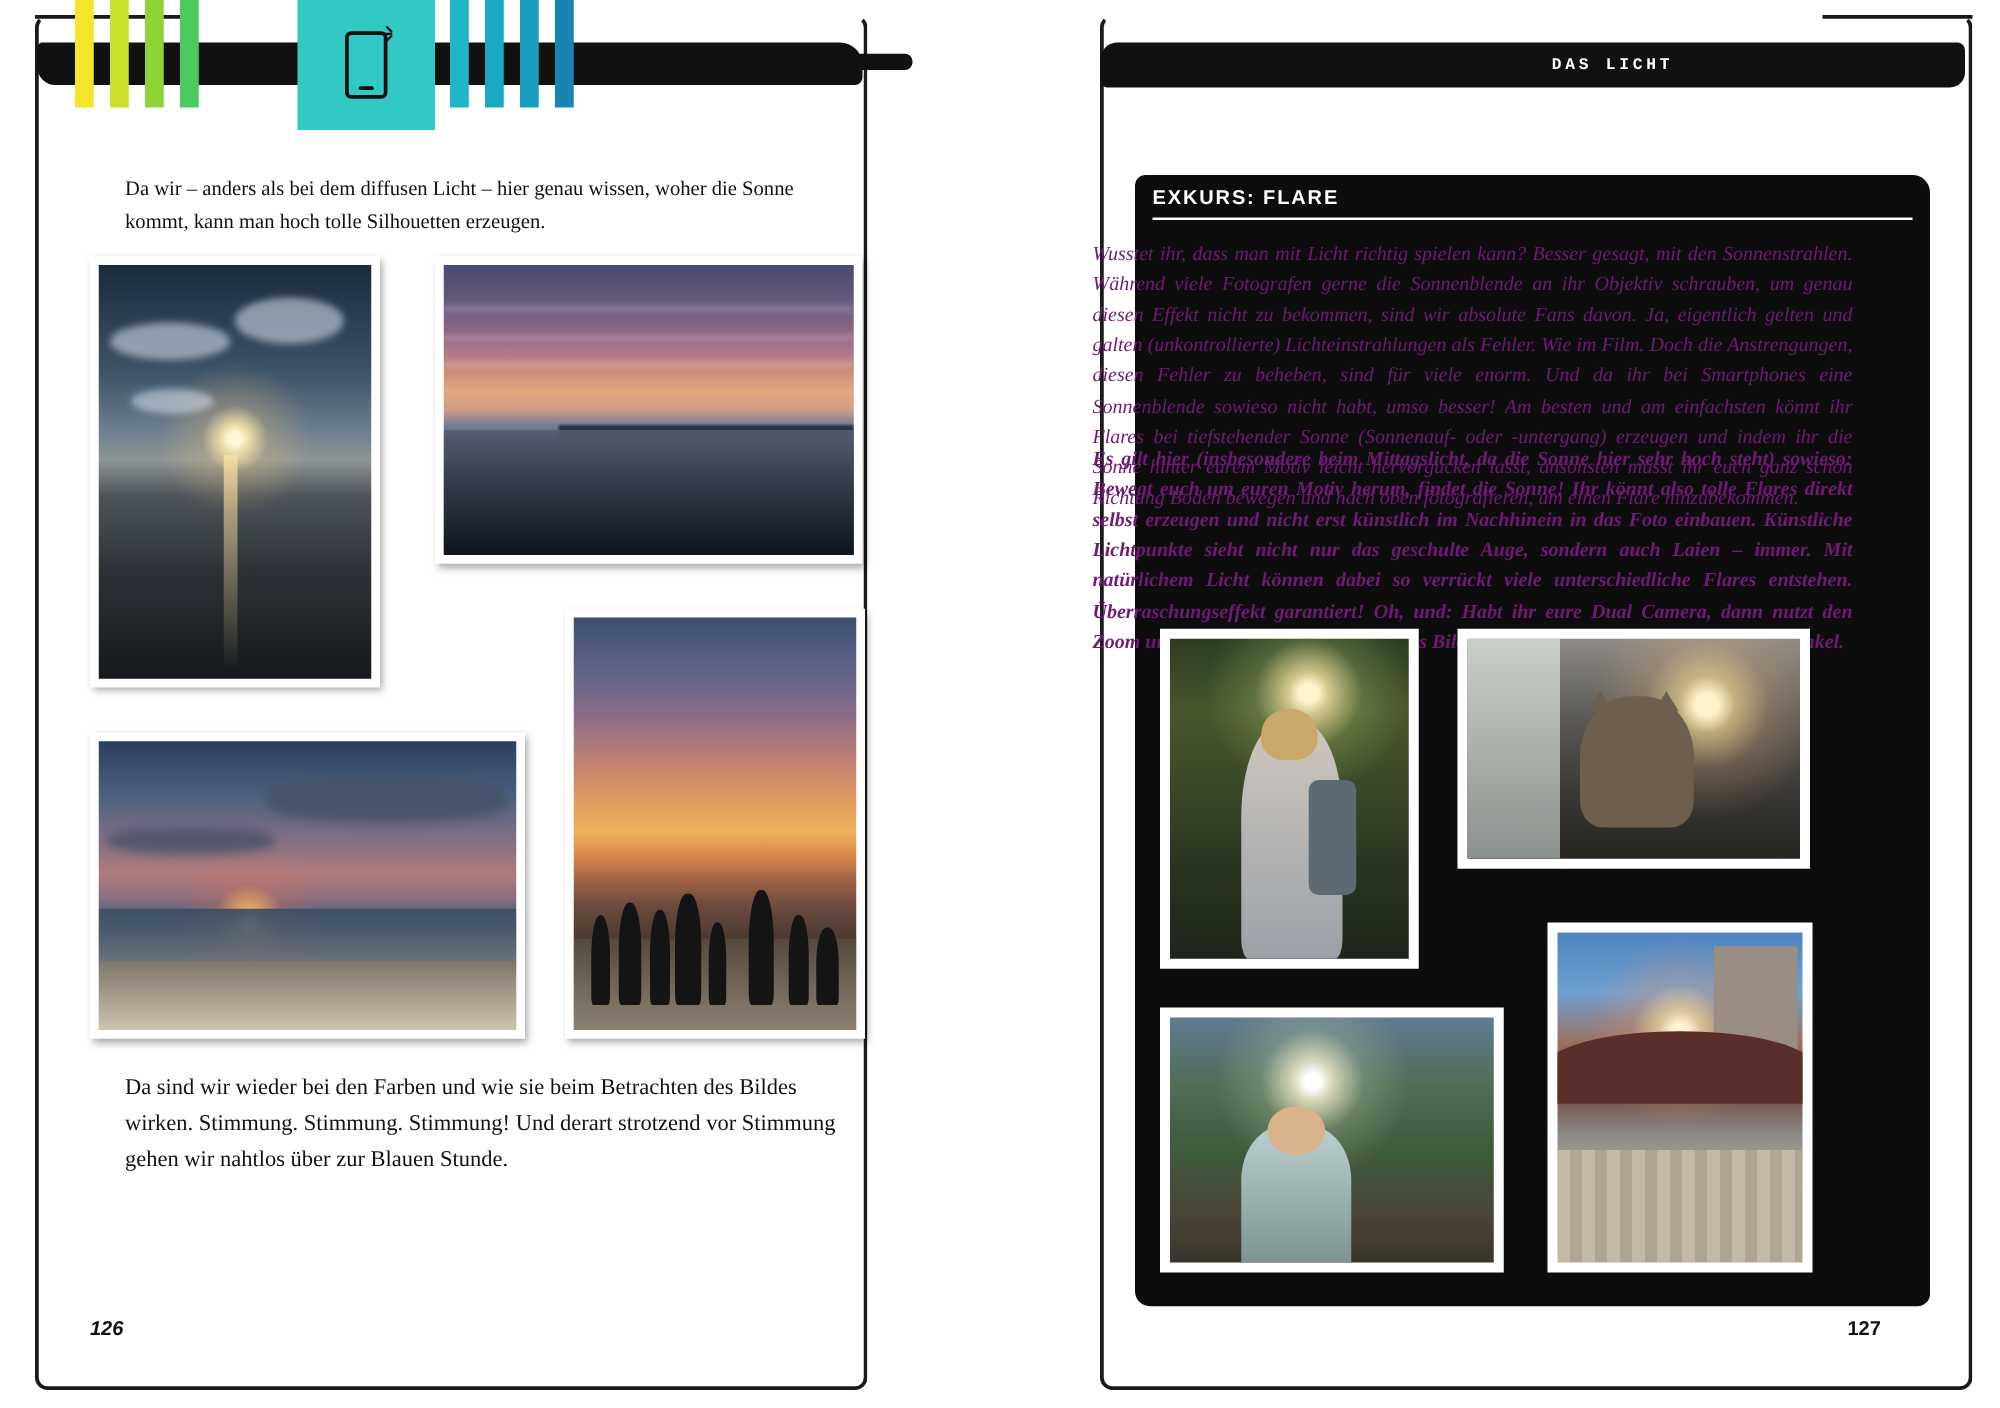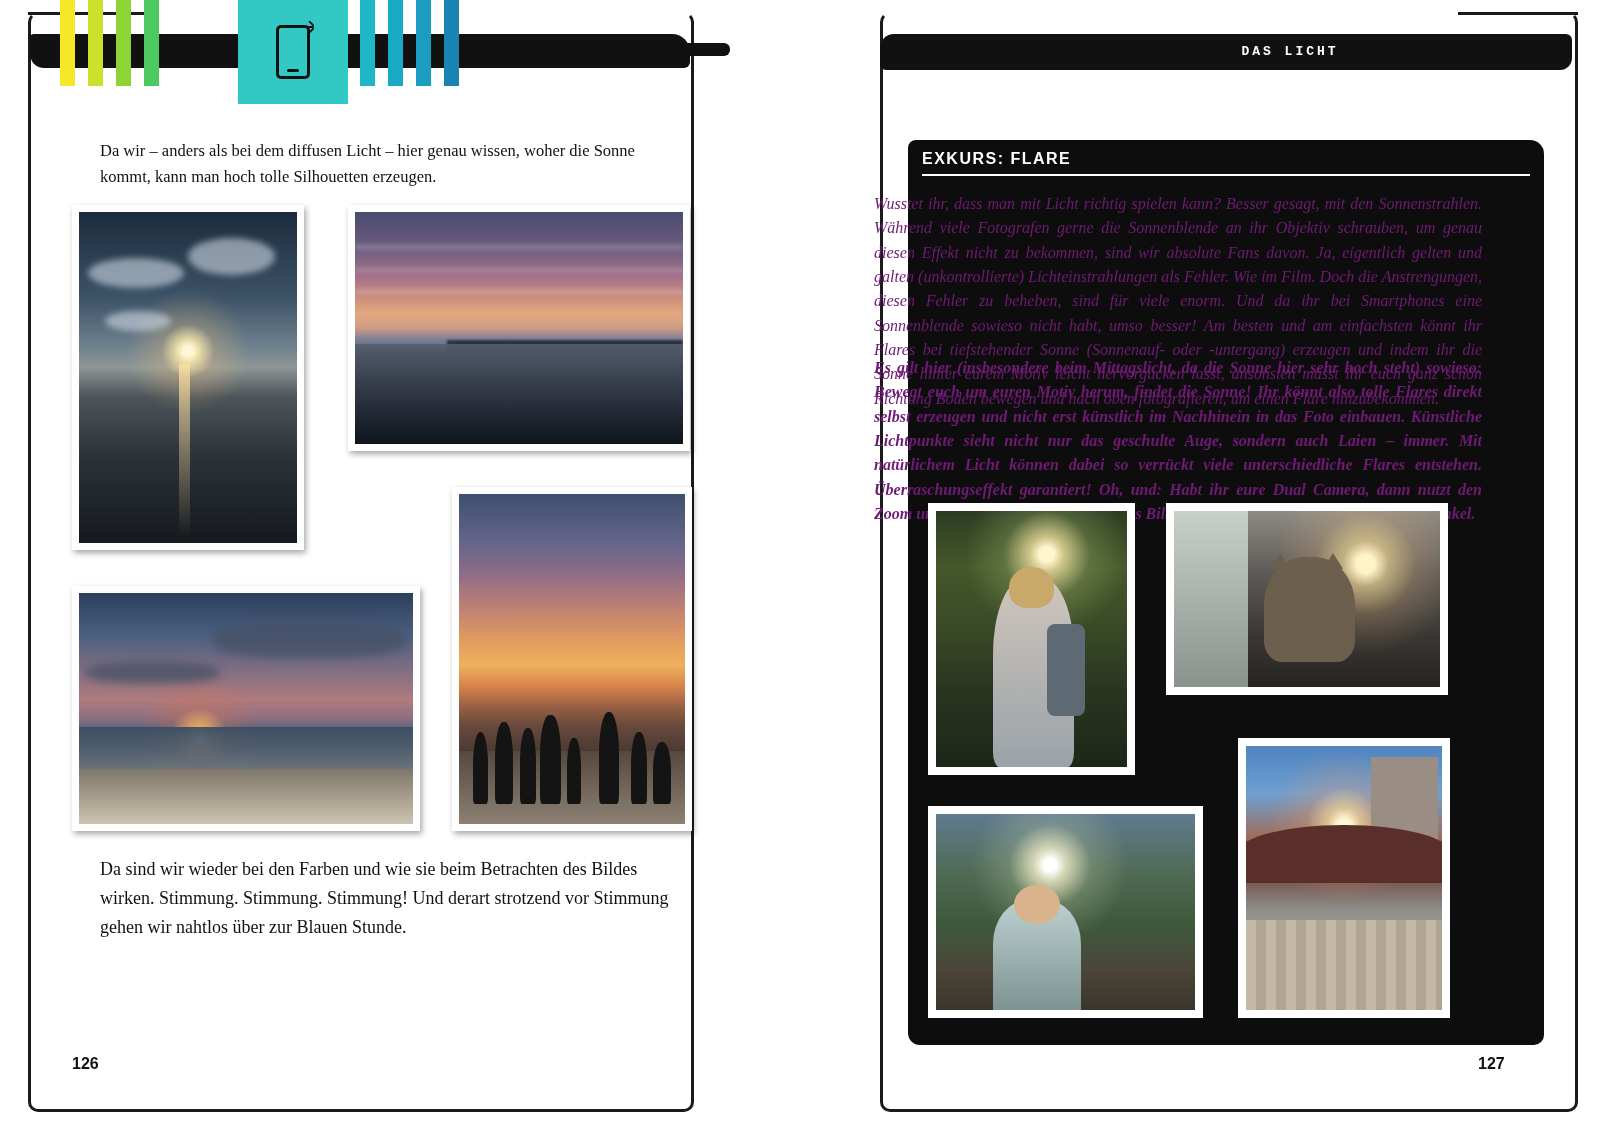--- a/index.html
+++ b/index.html
@@ -31,21 +31,21 @@
   
   .hdr-title{position:absolute;left:1080px;top:44px;width:420px;text-align:center;color:#fff;font-size:13px;letter-spacing:3px;font-weight:bold;font-family:Liberation Mono, monospace;}
   .hdr-sub-box{position:absolute;left:1104px;top:72px;width:412px;height:28px;background:#fff;border:2px solid #111;display:flex;align-items:center;justify-content:center;}
   .hdr-sub{font-family:"Liberation Serif",serif;font-style:italic;font-size:14px;color:#111;letter-spacing:.5px;}
 
   
   .lead{position:absolute;left:100px;top:138px;width:570px;font-family:"Liberation Serif",serif;font-size:16.5px;line-height:1.55;color:#111;}
   .outro{position:absolute;left:100px;top:855px;width:570px;font-family:"Liberation Serif",serif;font-size:18px;line-height:1.6;color:#111;}
 
   .pagenum{position:absolute;font-family:"Liberation Sans",sans-serif;font-size:16px;font-weight:bold;color:#111;}
-  .pg-l{left:72px;top:1055px;}
+  .pg-l{left:72px;top:1055px;font-style:italic;}
   .pg-r{left:1478px;top:1055px;}
 
   
   .photo{position:absolute;background:#fff;box-shadow:2px 3px 6px rgba(0,0,0,.35);padding:7px;box-sizing:border-box;}
   .photo .inner{width:100%;height:100%;overflow:hidden;position:relative;}
 
   
   .p1{left:72px;top:205px;width:232px;height:345px;}
   .p1 .inner{background:
      radial-gradient(circle at 50% 42%, #fff8d8 0 2.2%, rgba(255,236,170,.85) 5%, rgba(255,200,120,.25) 12%, rgba(0,0,0,0) 28%),

